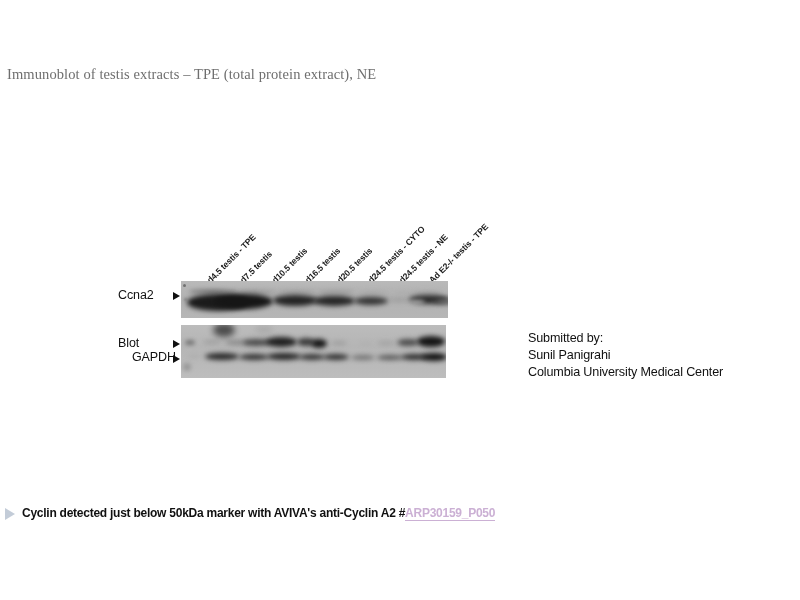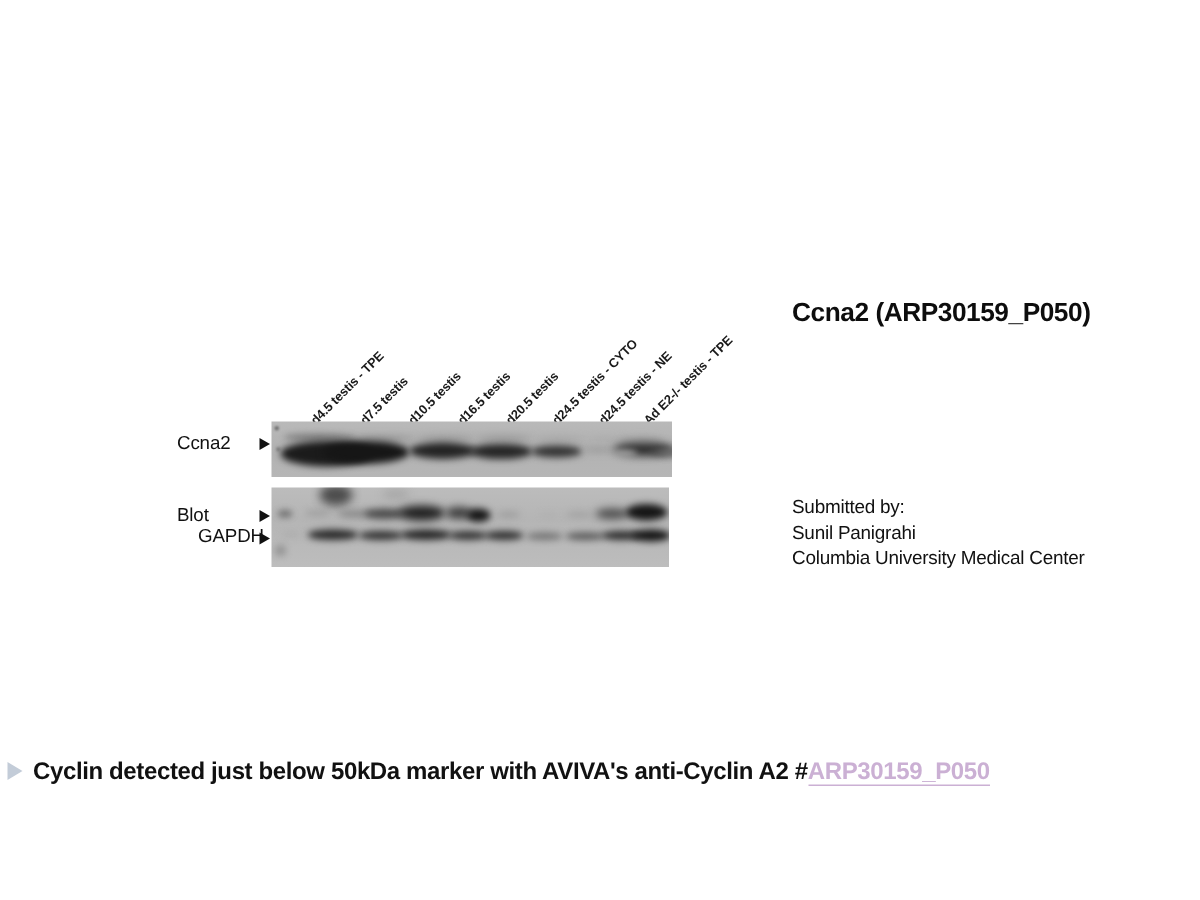--- a/index.html
+++ b/index.html
@@ -114,21 +114,21 @@
     color: #111111;
     letter-spacing: -0.15px;
   }
   #submitted-block div { white-space: nowrap; }
 
   
   #footer-note {
     position: absolute;
     left: 22px;
     top: 506px;
-    font-size: 16px;
+    font-size: 12px;
     font-weight: bold;
     color: #111111;
     letter-spacing: -0.25px;
     white-space: nowrap;
   }
   #footer-bullet {
     position: absolute;
     left: 5px;
     top: 508px;
     width: 0;
@@ -140,20 +140,21 @@
   #footer-catalog {
     color: #cbb0d4;
     border-bottom: 1px solid #cbb0d4;
     font-weight: bold;
   }
 </style>
 </head>
 <body>
 
 <div id="header-caption">
+  <div>Immunoblot of testis extracts – TPE (total protein extract), NE</div>
 </div>
 
 <div id="figure">
 
   <div class="lane-label" style="left:212px; top:275px;">d4.5 testis - TPE</div>
   <div class="lane-label" style="left:245px; top:275px;">d7.5 testis</div>
   <div class="lane-label" style="left:277px; top:275px;">d10.5 testis</div>
   <div class="lane-label" style="left:310px; top:275px;">d16.5 testis</div>
   <div class="lane-label" style="left:342px; top:275px;">d20.5 testis</div>
   <div class="lane-label" style="left:373px; top:275px;">d24.5 testis - CYTO</div>
@@ -228,21 +229,20 @@
       <div class="band" style="left:220px;top:28.5px;width:26px;height:6px;  background:#2a2a2a; filter:blur(2.6px);"></div>
       <div class="band" style="left:240px;top:27.5px;width:26px;height:8px;  background:#131313; filter:blur(2.6px);"></div>
 
       <div class="band" style="left:2px;  top:38px; width:8px;  height:8px;  background:#7d7d7d; filter:blur(2px);  opacity:.55;"></div>
     </div>
   </div>
 
 </div>
 
 <div id="info-panel">
-  <div id="info-title">Ccna2 (ARP30159_P050)</div>
 </div>
 
 <div id="submitted-block">
   <div>Submitted by:</div>
   <div>Sunil Panigrahi</div>
   <div>Columbia University Medical Center</div>
 </div>
 
 <div id="footer-bullet"></div>
 <div id="footer-note">

